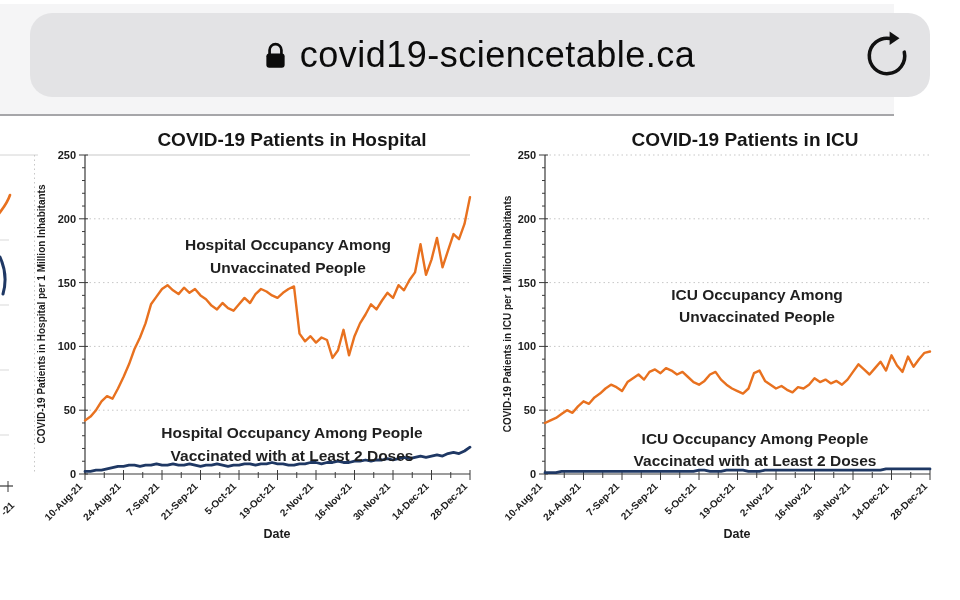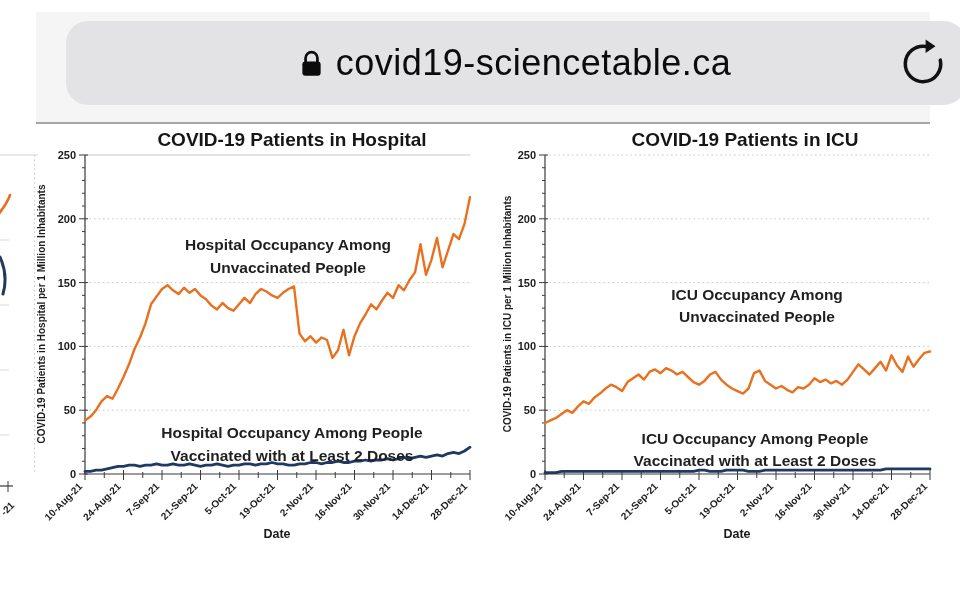--- a/index.html
+++ b/index.html
@@ -1,21 +1,21 @@
 <!DOCTYPE html>
 <html><head>
 <meta charset="utf-8">
 <style>
   html,body{margin:0;padding:0;background:#ffffff;}
   body{width:960px;height:600px;position:relative;overflow:hidden;
        font-family:"Liberation Sans","DejaVu Sans",sans-serif;}
 
   
-  .chrome{position:absolute;left:0;top:12px;width:894px;height:112px;
-          background:#f5f5f6;border-bottom:2px solid #a6a6a9;box-sizing:border-box;margin-left:36px;}
+  .chrome{position:absolute;left:0;top:4px;width:894px;height:112px;
+          background:#f5f5f6;border-bottom:2px solid #a6a6a9;box-sizing:border-box;}
   .addr{position:absolute;left:30px;top:9px;width:900px;height:84px;border-radius:22px;
         background:#e3e3e5;display:flex;align-items:center;justify-content:center;}
   .lock{display:inline-flex;margin-right:14px;}
   .url{font-size:36px;color:#0b0b0b;letter-spacing:.5px;}
   .reload{position:absolute;right:18px;top:18px;width:50px;height:50px;border:none;
           background:transparent;padding:0;cursor:pointer;}
 
   
   svg.chart{position:absolute;top:118px;height:442px;}
   .ctitle{font:700 19px "Liberation Sans","DejaVu Sans",sans-serif;fill:#161616;text-anchor:middle;}

